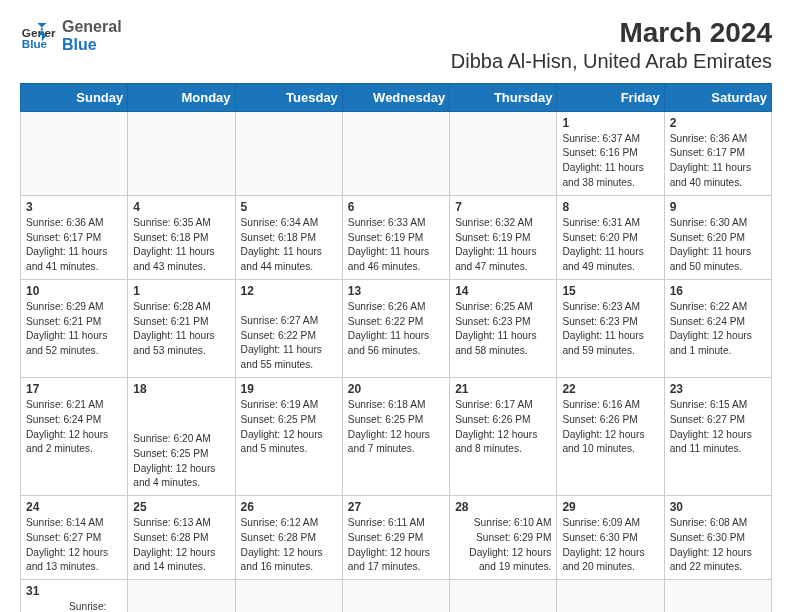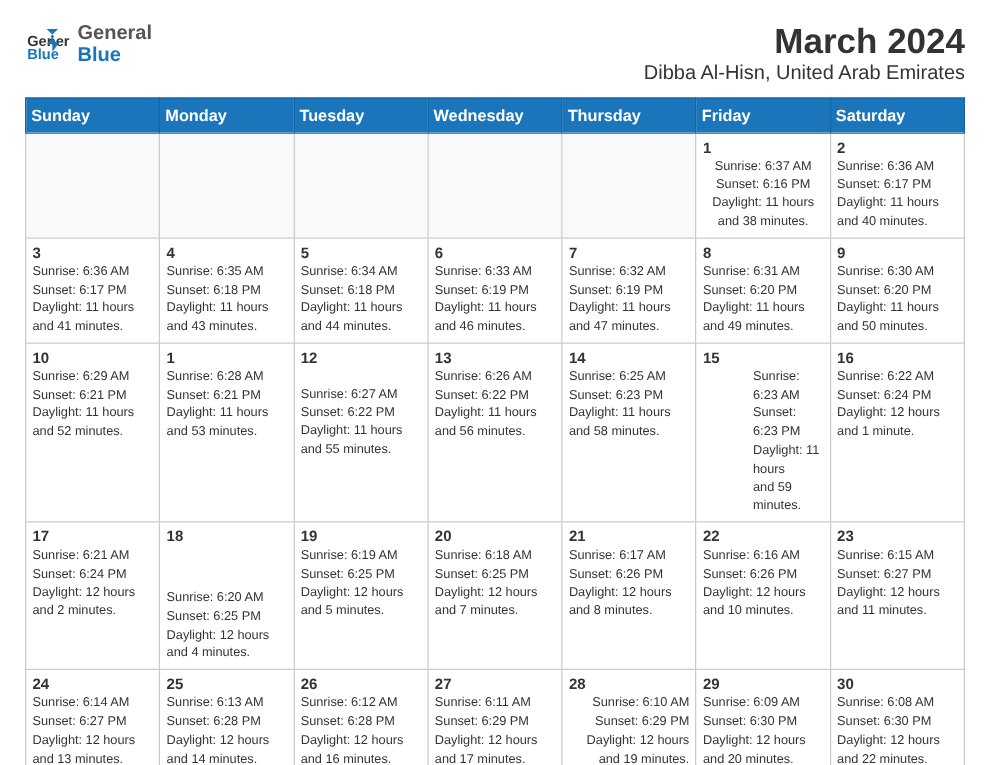--- a/index.html
+++ b/index.html
@@ -28,35 +28,35 @@
     .title-block {
       text-align: right;
     }
     .month-year {
       font-size: 28px;
       font-weight: bold;
       color: #333;
       line-height: 1.2;
     }
     .location {
-      font-size: 16px;
+      font-size: 20px;
       color: #333;
     }
     .calendar {
       width: 100%;
       border-collapse: collapse;
       border: 1px solid #ccc;
     }
     .calendar th {
       background: #1a75bb;
       color: #fff;
       font-size: 13px;
       font-weight: bold;
       padding: 6px 4px;
-      text-align: left;
+      text-align: right;
       border: 1px solid #1565a8;
     }
     .calendar td {
       vertical-align: top;
       border: 1px solid #ccc;
       padding: 4px 5px;
       min-height: 80px;
       width: calc(100% / 7);
       font-size: 10.5px;
       color: #333;
@@ -111,21 +111,21 @@
   </thead>
   <tbody id="calendar-body">
   <tr>
         <td class="empty"></td>
         <td class="empty"></td>
         <td class="empty"></td>
         <td class="empty"></td>
         <td class="empty"></td>
         <td>
           <span class="day-num">1</span>
-          <div class="day-info" style="white-space: pre-line; text-align: center;">Sunrise: 6:37 AM
+          <div class="day-info" style="white-space: pre-line;">Sunrise: 6:37 AM
 Sunset: 6:16 PM
 Daylight: 11 hours
 and 38 minutes.</div>
         </td>
         <td>
           <span class="day-num">2</span>
           <div class="day-info" style="white-space: pre-line;">Sunrise: 6:36 AM
 Sunset: 6:17 PM
 Daylight: 11 hours
 and 40 minutes.</div>
@@ -213,21 +213,21 @@
         </td>
         <td>
           <span class="day-num">14</span>
           <div class="day-info" style="white-space: pre-line;">Sunrise: 6:25 AM
 Sunset: 6:23 PM
 Daylight: 11 hours
 and 58 minutes.</div>
         </td>
         <td>
           <span class="day-num">15</span>
-          <div class="day-info" style="white-space: pre-line; margin-left: 40px;">Sunrise: 6:23 AM
+          <div class="day-info" style="white-space: pre-line;">Sunrise: 6:23 AM
 Sunset: 6:23 PM
 Daylight: 11 hours
 and 59 minutes.</div>
         </td>
         <td>
           <span class="day-num">16</span>
           <div class="day-info" style="white-space: pre-line;">Sunrise: 6:22 AM
 Sunset: 6:24 PM
 Daylight: 12 hours
 and 1 minute.</div>

